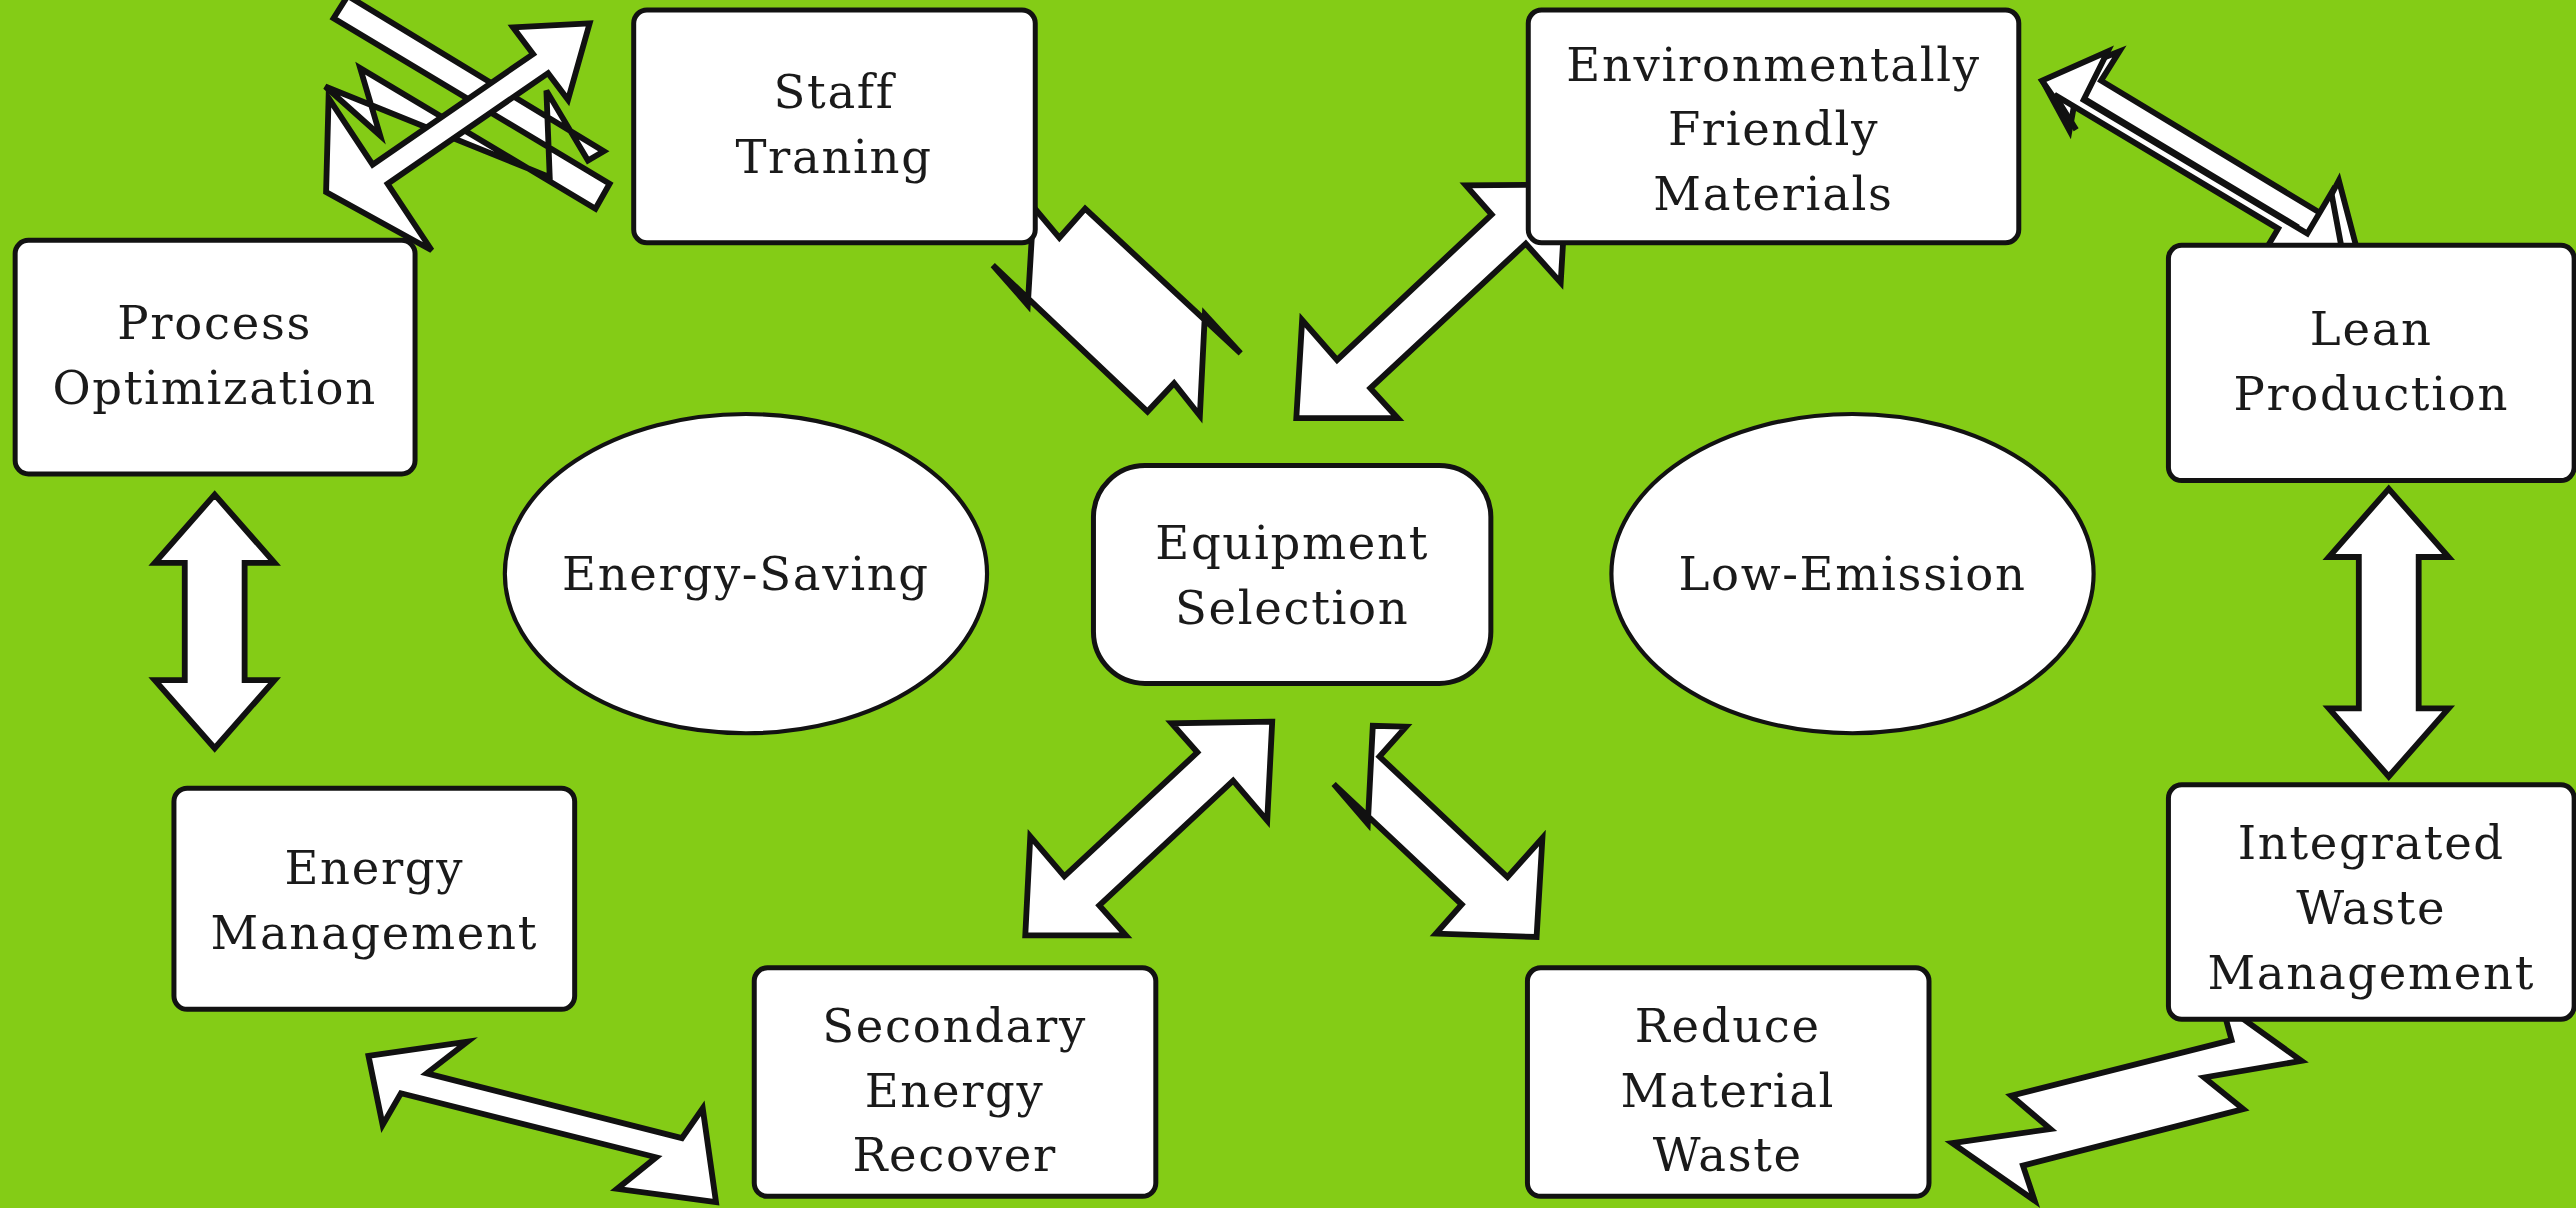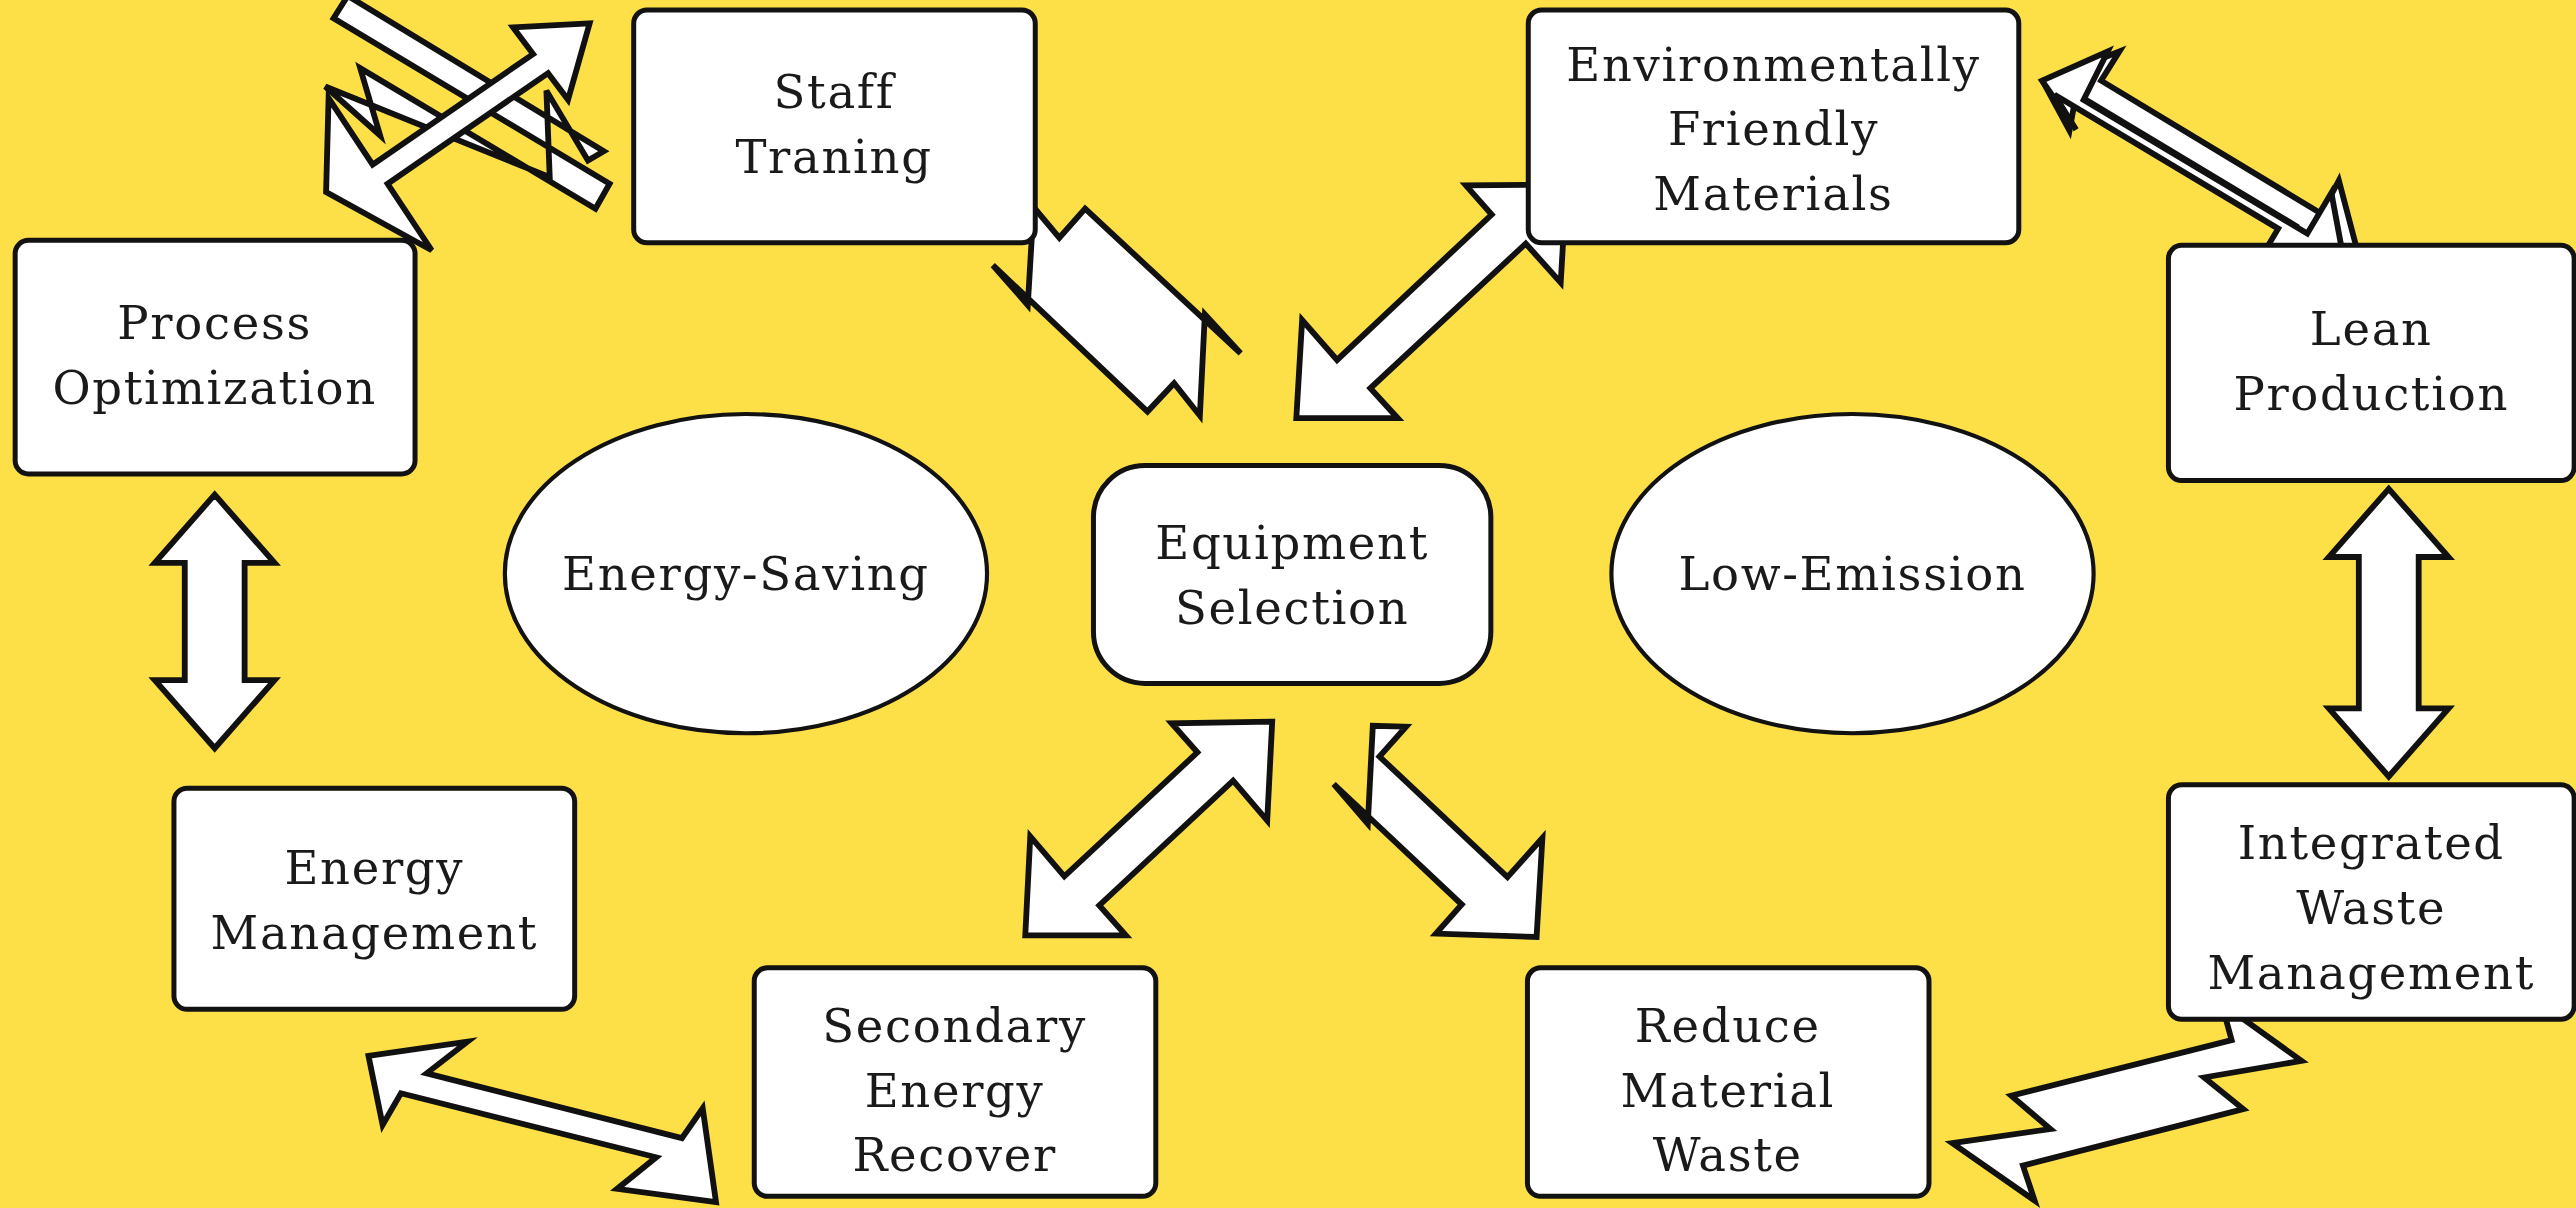--- a/index.html
+++ b/index.html
@@ -10,21 +10,21 @@
   body {
     width: 2576px;
     height: 1208px;
     overflow: hidden;
     font-family: "DejaVu Serif", serif;
   }
   #diagram-root {
     position: relative;
     width: 2576px;
     height: 1208px;
-    background: #fde047;
+    background: #84cc16;
   }
   svg.canvas {
     position: absolute;
     top: 0;
     left: 0;
     width: 2576px;
     height: 1208px;
     display: block;
   }
   .node-shape {

